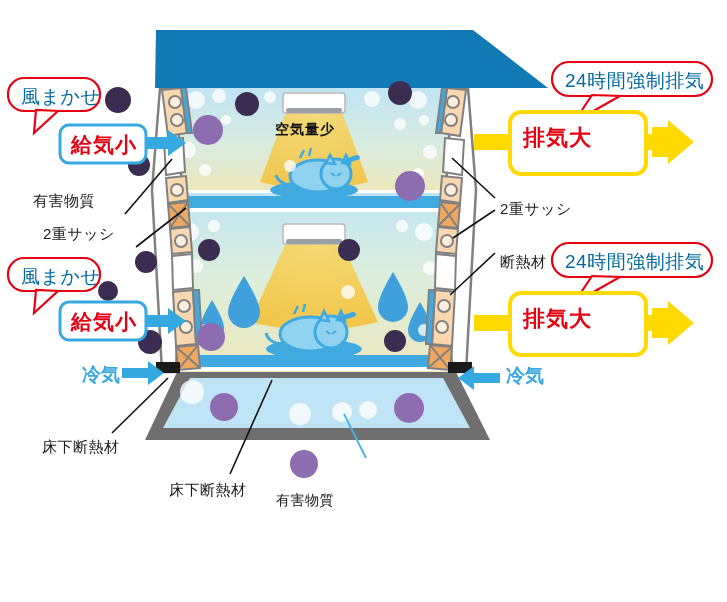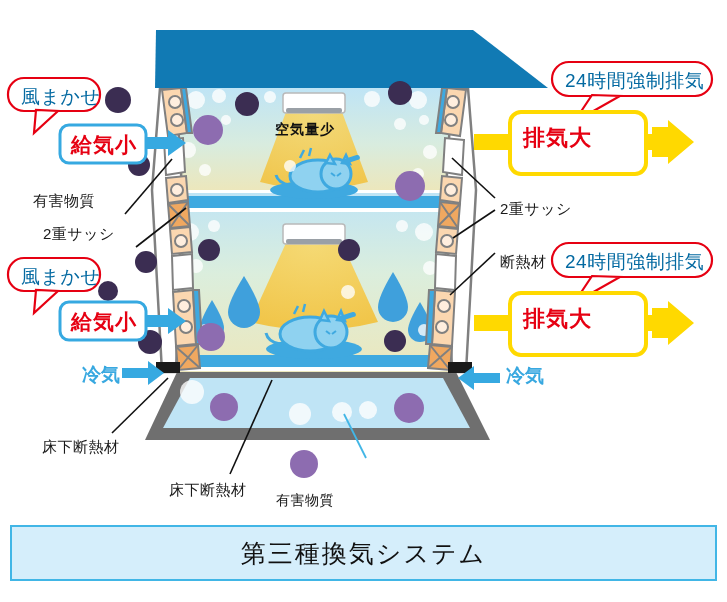--- a/index.html
+++ b/index.html
@@ -373,17 +373,14 @@
   <div class="lbl anno" style="left:43px; top:226px;">2重サッシ</div>
   <div class="lbl anno" style="left:500px; top:201px;">2重サッシ</div>
   <div class="lbl anno" style="left:500px; top:254px;">断熱材</div>
   <div class="lbl anno" style="left:42px; top:439px;">床下断熱材</div>
   <div class="lbl anno" style="left:169px; top:482px;">床下断熱材</div>
   <div class="lbl anno" style="left:276px; top:493px; font-size:14px;">有害物質</div>
 
   <div class="lbl cyan-txt reiki-txt" style="left:82px; top:365px;">冷気</div>
   <div class="lbl cyan-txt reiki-txt" style="left:506px; top:366px;">冷気</div>
 
-  <div id="banner">
-    <span id="banner-text">第三種換気システム</span>
-  </div>
 
 </div>
 
 </body></html>

